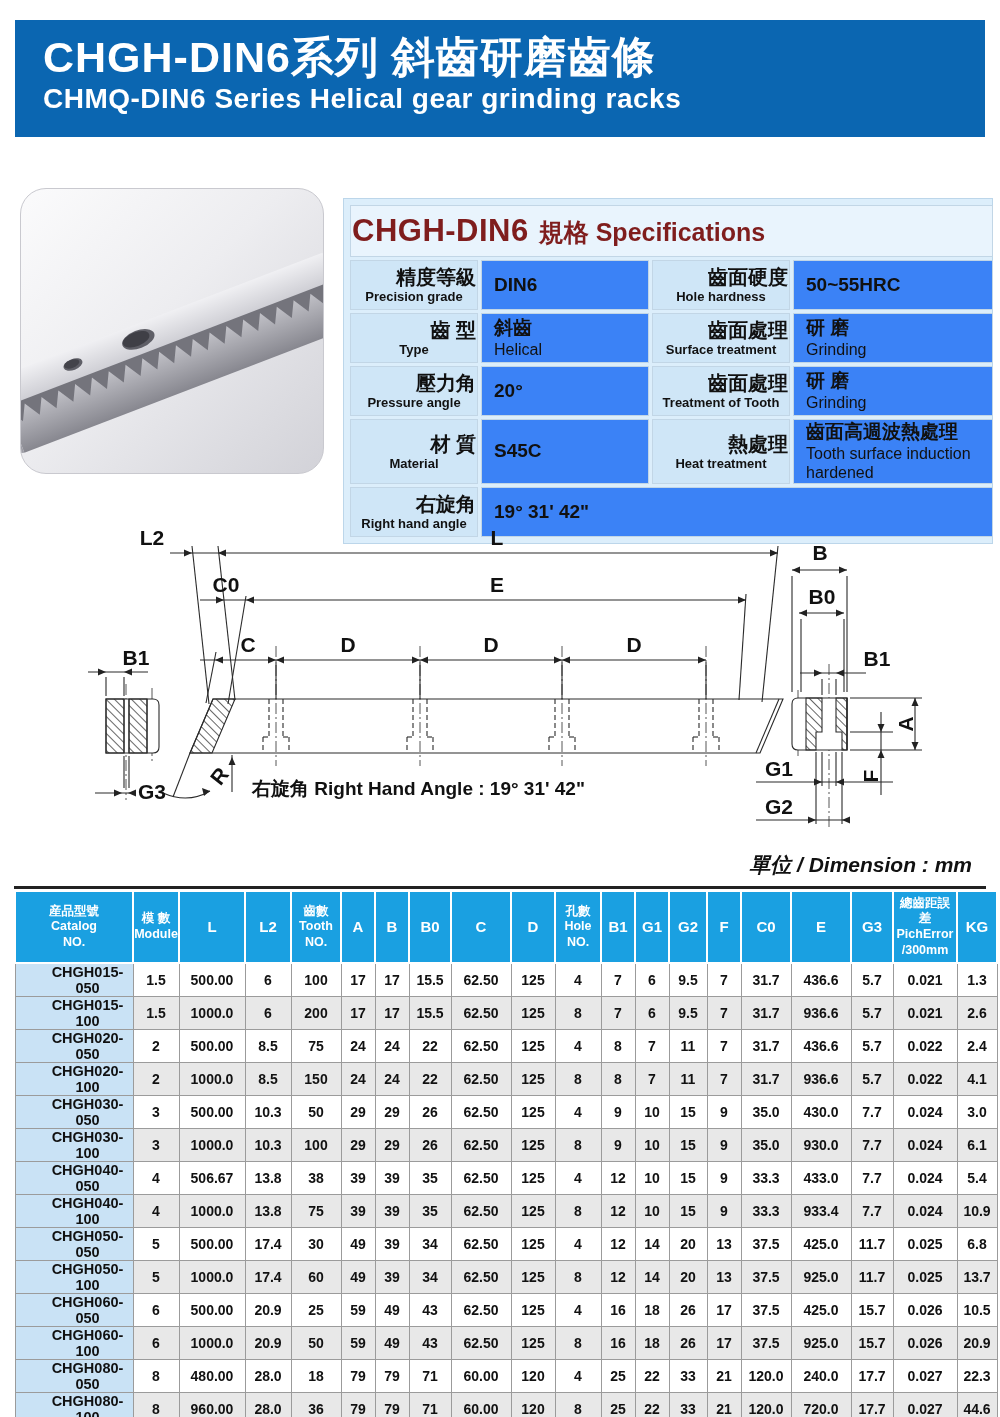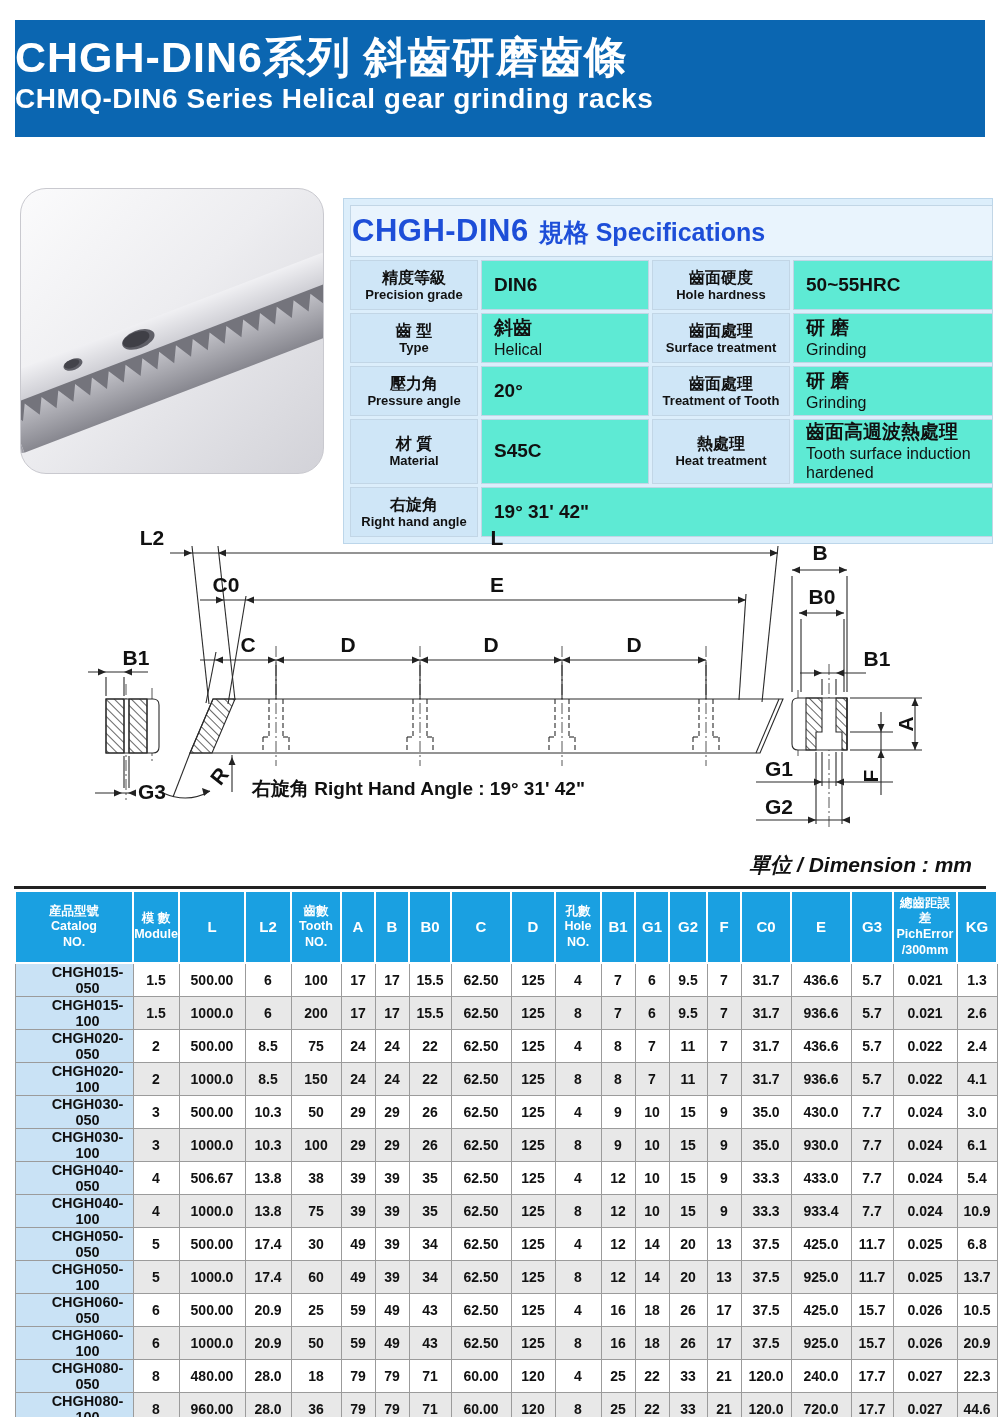--- a/index.html
+++ b/index.html
@@ -1,33 +1,33 @@
 <!DOCTYPE html>
 <html><head>
 <meta charset="utf-8">
 <style>
   html,body{margin:0;padding:0;background:#fff;}
   body{width:1000px;height:1417px;position:relative;font-family:"Liberation Sans",sans-serif;color:#111;}
   
-  .banner{position:absolute;left:15px;top:20px;width:970px;height:117px;background:#0b66b1;color:#fff;box-sizing:border-box;}
+  .banner{position:absolute;left:15px;top:20px;width:970px;height:117px;background:#0b66b1;color:#fff;padding-left:28px;box-sizing:border-box;}
   .banner .t1{font-size:43px;font-weight:bold;letter-spacing:1px;margin-top:14px;line-height:1.1;}
   .banner .t2{font-size:28px;font-weight:bold;margin-top:2px;letter-spacing:.5px;}
   
   .photo{position:absolute;left:20px;top:188px;width:302px;height:284px;border-radius:26px;overflow:hidden;
          background:linear-gradient(135deg,#fbfbfc 0%,#ededf0 45%,#d2d2d8 100%);border:1px solid #c9c9cf;}
   
   .spec-wrap{position:absolute;left:343px;top:198px;width:650px;background:#dceefb;padding:3px;box-sizing:border-box;border:1px solid #bcd6ea;}
   table.spec{border-collapse:separate;border-spacing:3px;width:100%;table-layout:fixed;}
   table.spec td{border:1px solid #c2d6e6;vertical-align:middle;}
-  td.spec-title{background:#e9f4fd;height:48px;color:#1d4ed8;}
+  td.spec-title{background:#e9f4fd;height:48px;color:#7f1d1d;}
   .spec-title .model{font-size:31px;font-weight:bold;letter-spacing:.5px;}
   .spec-title .rest{font-size:25px;font-weight:600;margin-left:10px;}
   td.lab{background:#cfe6f7;text-align:center;height:46px;}
-  td.val{background:#5eead4;padding-left:12px;height:46px;}
-  .lab .zh{font-size:16px;font-weight:bold;line-height:1.2;}
+  td.val{background:#3b82f6;padding-left:12px;height:46px;}
+  .lab .zh{font-size:20px;font-weight:bold;line-height:1.2;text-align:right;}
   .lab .en{font-size:13px;line-height:1.2;font-weight:bold;}
   .val .zh{font-size:19px;font-weight:bold;line-height:1.2;}
   .val .en{font-size:16px;line-height:1.2;}
   
   .unit-note{position:absolute;right:28px;top:851px;font-size:21px;font-weight:bold;font-style:italic;}
   
   .big-wrap{position:absolute;left:14px;top:886px;width:972px;border-top:3px solid #222;}
   table.big{border-collapse:collapse;width:972px;table-layout:fixed;margin-top:1px;}
   table.big th{background:#1aa0e1;color:#fff;border:2px solid #fff;font-weight:bold;padding:2px 0;height:66px;vertical-align:middle;}
   table.big th div{font-size:12.5px;line-height:1.25;text-align:center;}

